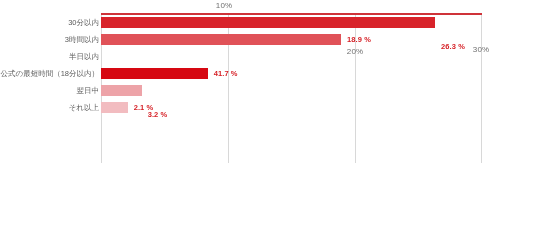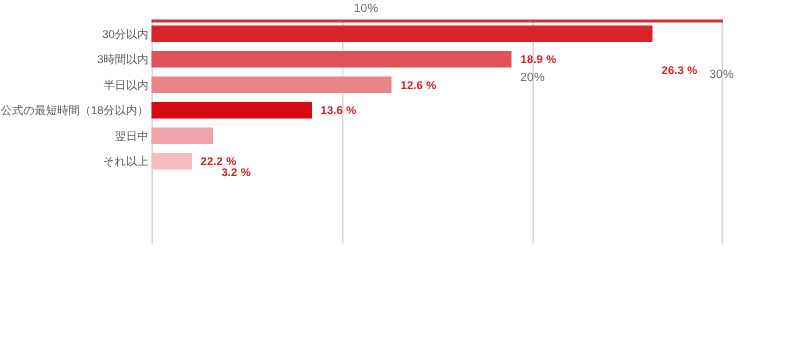--- a/index.html
+++ b/index.html
@@ -122,21 +122,21 @@
   <div class="plot-area">
     <div class="gridline zero" style="left: 0px; background: rgb(216, 216, 216);"></div>
     <div class="gridline" style="left: 127px; background: rgb(216, 216, 216);"></div>
     <div class="gridline" style="left: 254px; background: rgb(216, 216, 216);"></div>
     <div class="gridline" style="left: 380px; background: rgb(216, 216, 216);"></div>
   </div>
 
   <div class="axis-top" style="background: rgb(207, 51, 57);"></div>
 
   <div class="axis-labels">
-    <span class="axis-tick-label" style="left: 244px; color: rgb(111, 111, 111);">10%</span>
+    <span class="axis-tick-label" style="left: 224px; color: rgb(111, 111, 111);">10%</span>
     <span class="axis-tick-label" style="left: 355px; color: rgb(111, 111, 111); margin-top: 46px;">20%</span>
     <span class="axis-tick-label" style="left: 481px; color: rgb(111, 111, 111); margin-top: 44px;">30%</span>
   </div>
 
   <div class="rows">
 
     <div class="row">
       <span class="row-label" style="color: rgb(91, 91, 91);">30分以内</span>
       <span class="bar-wrap">
         <span class="bar" style="width: 334.01px; background: rgb(216, 35, 42);"></span>
@@ -148,45 +148,41 @@
     <div class="row">
       <span class="row-label" style="color: rgb(91, 91, 91);">3時間以内</span>
       <span class="bar-wrap">
         <span class="bar" style="width: 240.03px; background: rgb(224, 82, 88);"></span>
         <span class="bar-value" style="color: rgb(214, 32, 38);">18.9 %</span>
       </span>
     </div>
 
     <div class="row">
       <span class="row-label" style="color: rgb(91, 91, 91);">半日以内</span>
-      <span class="bar-wrap">
-        <span class="bar" style="width: 160.02px; background: rgb(232, 132, 138);"></span>
-        <span class="bar-value" style="color: rgb(214, 32, 38);">12.6 %</span>
-      </span>
     </div>
 
     <div class="row">
       <span class="row-label" style="color: rgb(91, 91, 91);">公式の最短時間（18分以内）</span>
       <span class="bar-wrap">
         <span class="bar" style="width: 106.68px; background: rgb(214, 8, 18);"></span>
-        <span class="bar-value" style="color: rgb(214, 32, 38);">13.6 %</span>
+        <span class="bar-value" style="color: rgb(214, 32, 38);">41.7 %</span>
       </span>
     </div>
 
 
     <div class="row">
       <span class="row-label" style="color: rgb(91, 91, 91);">翌日中</span>
       <span class="bar-wrap">
         <span class="bar" style="width: 40.64px; background: rgb(237, 163, 168);"></span>
         <span class="bar-value" style="color: rgb(214, 32, 38); margin-top: 48px;">3.2 %</span>
       </span>
     </div>
 
     <div class="row">
       <span class="row-label" style="color: rgb(91, 91, 91);">それ以上</span>
       <span class="bar-wrap">
         <span class="bar" style="width: 26.67px; background: rgb(242, 188, 192);"></span>
-        <span class="bar-value" style="color: rgb(214, 32, 38);">22.2 %</span>
+        <span class="bar-value" style="color: rgb(214, 32, 38);">2.1 %</span>
       </span>
     </div>
 
   </div>
 </div>
 
 </body></html>

